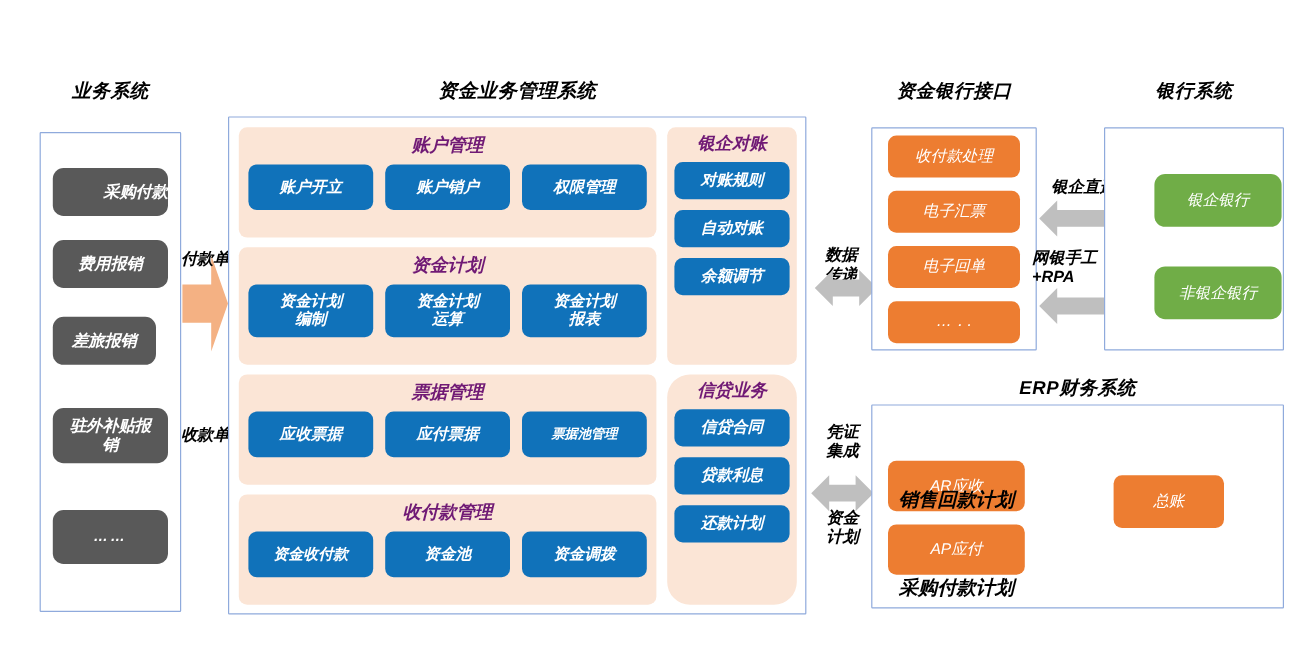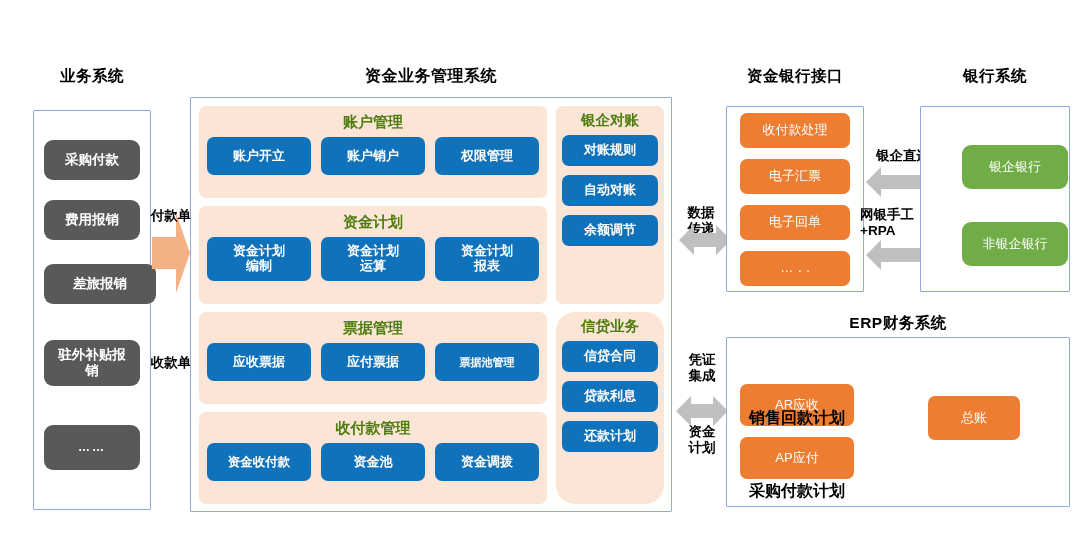--- a/index.html
+++ b/index.html
@@ -1,21 +1,21 @@
 <!DOCTYPE html>
 <html><head>
 <meta charset="utf-8">
 <style>
   html,body{margin:0;padding:0;background:#ffffff;}
   body{
     width:1080px;height:559px;position:relative;overflow:hidden;
     font-family:"Liberation Sans","DejaVu Sans",sans-serif;
     color:#000;
   }
-  .canvas{position:absolute;left:0;top:0;width:1080px;height:559px;}
+  .canvas{position:absolute;left:0;top:0;width:1080px;height:559px;font-style:italic;}
   .abs{position:absolute;box-sizing:border-box;}
 
   
   .sec-title{
     font-weight:bold;font-size:15.5px;color:#000;
     text-align:center;white-space:nowrap;letter-spacing:.5px;
   }
 
   
   .frame{
@@ -28,21 +28,21 @@
     display:flex;align-items:center;justify-content:center;
     font-size:13.5px;font-weight:bold;text-align:center;line-height:1.15;
   }
   .pill-grey.dots{font-size:12px;letter-spacing:2px;font-weight:bold;}
 
   
   .group{
     background:#FBE5D6;border-radius:7px;
   }
   .group-title{
-    text-align:center;font-weight:bold;font-size:15px;color:#4d7c0f;
+    text-align:center;font-weight:bold;font-size:15px;color:#701a75;
     line-height:1;padding-top:8px;
   }
   .group-row{display:flex;justify-content:space-between;padding:0 8px;}
   .pill-blue{
     background:#1072BA;color:#ffffff;border-radius:7px;
     display:flex;align-items:center;justify-content:center;
     font-size:13px;font-weight:bold;text-align:center;line-height:1.15;
   }
 
   
@@ -78,27 +78,27 @@
 </style>
 </head>
 <body>
 
 <div class="canvas">
 
   <div class="abs sec-title" style="left:33px;top:66px;width:118px;">业务系统</div>
 
   <div class="abs frame" style="left:33px;top:110px;width:118px;height:400px;"></div>
 
-  <div class="abs pill-grey" style="left:44px;top:140px;width:96px;height:40px;">
+  <div class="abs pill-grey" style="left:44px;top:140px;width:96px;height:40px;justify-content:flex-end;">
     <span>采购付款</span>
   </div>
   <div class="abs pill-grey" style="left:44px;top:200px;width:96px;height:40px;">
     <span>费用报销</span>
   </div>
-  <div class="abs pill-grey" style="left:44px;top:264px;width:112px;height:40px;">
+  <div class="abs pill-grey" style="left:44px;top:264px;width:86px;height:40px;">
     <span>差旅报销</span>
   </div>
   <div class="abs pill-grey" style="left:44px;top:340px;width:96px;height:46px;">
     <span style="width:74px;display:block;">驻外补贴报销</span>
   </div>
   <div class="abs pill-grey dots" style="left:44px;top:425px;width:96px;height:45px;">
     <span>……</span>
   </div>
 
   <svg width="1080" height="559">

